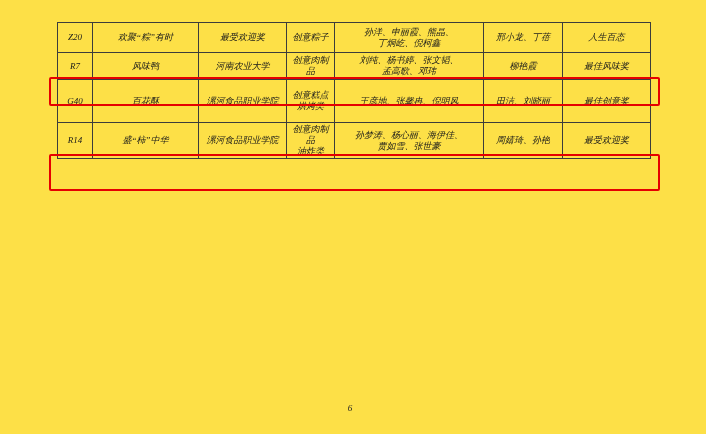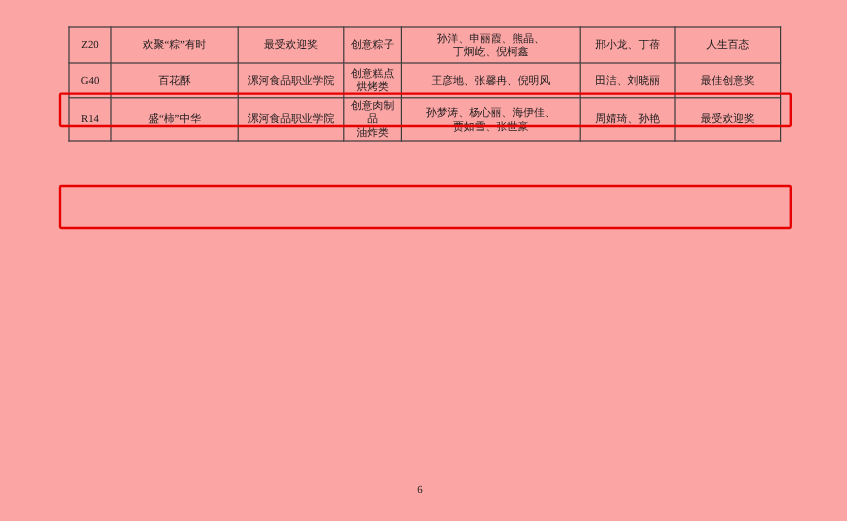--- a/index.html
+++ b/index.html
@@ -8,21 +8,22 @@
     background: #ffffff;
     width: 706px;
     height: 434px;
     overflow: hidden;
     font-family: "Liberation Serif", "DejaVu Serif", serif;
   }
   .page {
     position: relative;
     width: 706px;
     height: 434px;
-    background: #fca5a5;
+    background: #fde047;
+    font-style: italic;
   }
   table.doc-table {
     position: absolute;
     left: 57px;
     top: 22px;
     width: 593px;
     border-collapse: collapse;
     table-layout: fixed;
   }
   table.doc-table td {
@@ -82,21 +83,31 @@
       <tr style="height:30px">
         <td>Z20</td>
         <td>欢聚“粽”有时</td>
         <td>最受欢迎奖</td>
         <td>创意粽子</td>
         <td>孙洋、申丽霞、熊晶、
 丁炯屹、倪柯鑫</td>
         <td>邢小龙、丁蓓</td>
         <td>人生百态</td>
       </tr>
-      <tr style="height:29px">
+      <tr style="height:27px">
+        <td>R7</td>
+        <td>风味鸭</td>
+        <td>河南农业大学</td>
+        <td>创意肉制品</td>
+        <td>刘纯、杨书婷、张文韬、
+孟高歌、邓玮</td>
+        <td>柳艳霞</td>
+        <td>最佳风味奖</td>
+      </tr>
+      <tr style="height:43px">
         <td>G40</td>
         <td>百花酥</td>
         <td>漯河食品职业学院</td>
         <td>创意糕点
 烘烤类</td>
         <td>王彦地、张馨冉、倪明风</td>
         <td>田洁、刘晓丽</td>
         <td>最佳创意奖</td>
       </tr>
       <tr style="height:29px">

